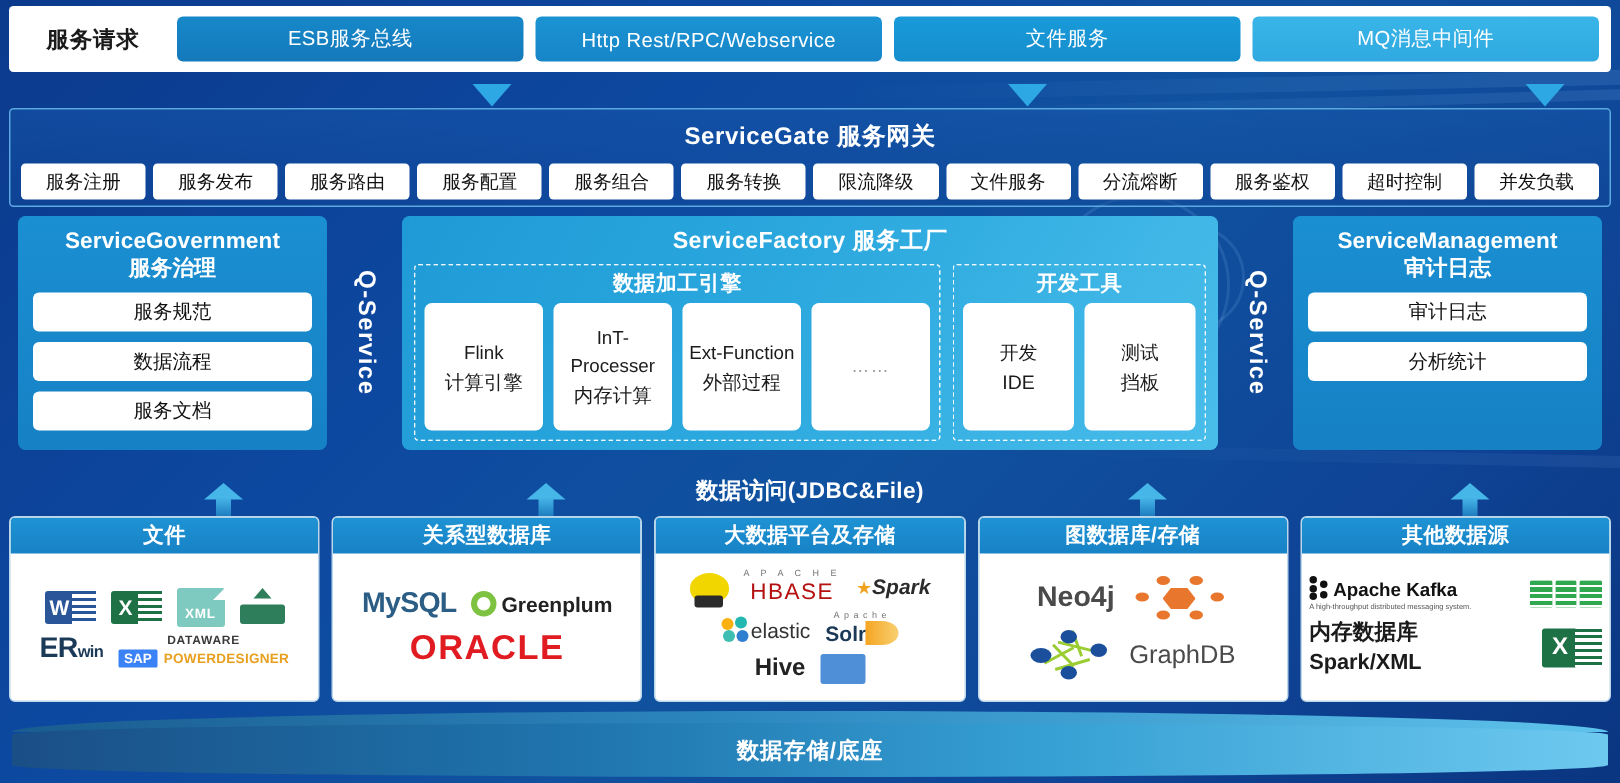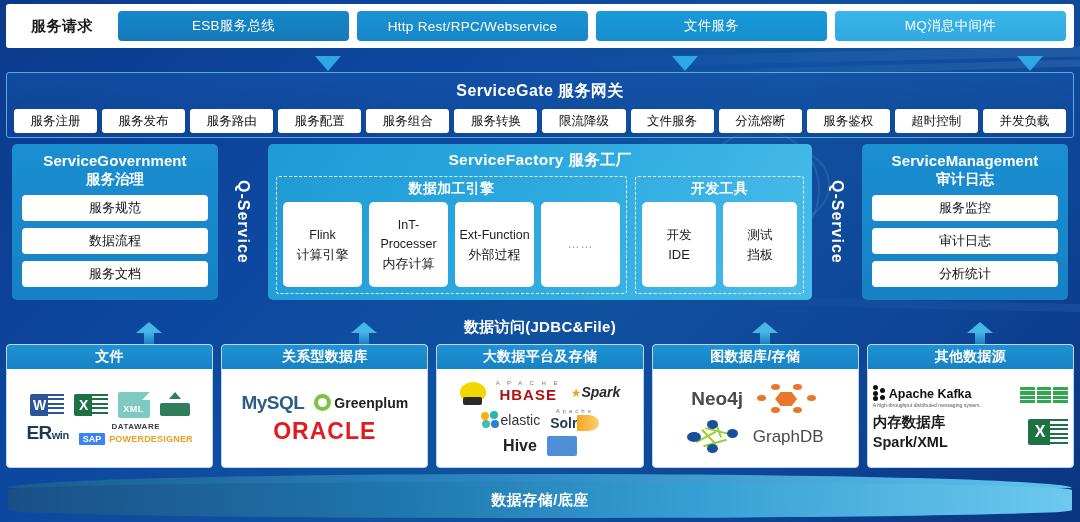--- a/index.html
+++ b/index.html
@@ -232,21 +232,21 @@
     display: inline-block; position: relative; vertical-align: -3px; margin-right: 3px;
   }
   .gpdot:after {
     content:""; position: absolute; left: 4px; top: 4px; width: 9px; height: 9px;
     background: #fff; border-radius: 50%;
   }
   .oracle { font-size: 23px; font-weight: bold; color: #e11b22; letter-spacing: 1px; }
 
   .hiveyellow { width: 26px; height: 20px; background: #f2d600; border-radius: 50% 50% 45% 45%; position: relative;}
   .hiveyellow:after{content:"";position:absolute;left:3px;bottom:-3px;width:19px;height:8px;background:#2b2b2b;border-radius:2px;}
-  .hbase { font-size: 15px; font-weight: bold; color: #b3100f; letter-spacing: 1px; }
+  .hbase { font-size: 15px; font-weight: normal; color: #b3100f; letter-spacing: 1px; }
   .apachetiny { font-size: 6px; color: #777; letter-spacing: 3px; display:block; }
   .spark { font-size: 14px; font-weight: bold; color: #2b2b2b; font-style: italic; }
   .star { color: #f0a320; font-size: 12px; }
   .elastic { font-size: 14px; color: #333; }
   .esdots { display:inline-block; width: 20px; height: 18px; position: relative; vertical-align: -4px;}
   .esdots i { position:absolute; width:8px; height:8px; border-radius:50%; display:block;}
   .solr { font-size: 14px; font-weight: bold; color: #1b3a57; }
   .solrsun { display:inline-block; width: 22px; height: 16px; background: linear-gradient(90deg,#f5a623,#f8cf70); border-radius: 0 50% 50% 0; vertical-align:-3px;}
   .hivew { font-size: 16px; font-weight: bold; color: #222; }
   .hivedoc { width: 30px; height: 20px; background: #4f8fd8; border-radius: 2px; }
@@ -386,21 +386,20 @@
       </div>
     </div>
 
     <div class="qsvc qsvc-r">
       <span>Q-Service</span>
     </div>
 
     <div class="col-mgmt">
       <div class="col-en">ServiceManagement</div>
       <div class="col-cn">审计日志</div>
-      <div class="col-item">服务监控</div>
       <div class="col-item">审计日志</div>
       <div class="col-item">分析统计</div>
     </div>
   </div>
 
   <div class="uarrow" style="left:136px; top:322px;">
       <b></b>
       <i></i>
     </div>
   <div class="uarrow" style="left:351px; top:322px;">

